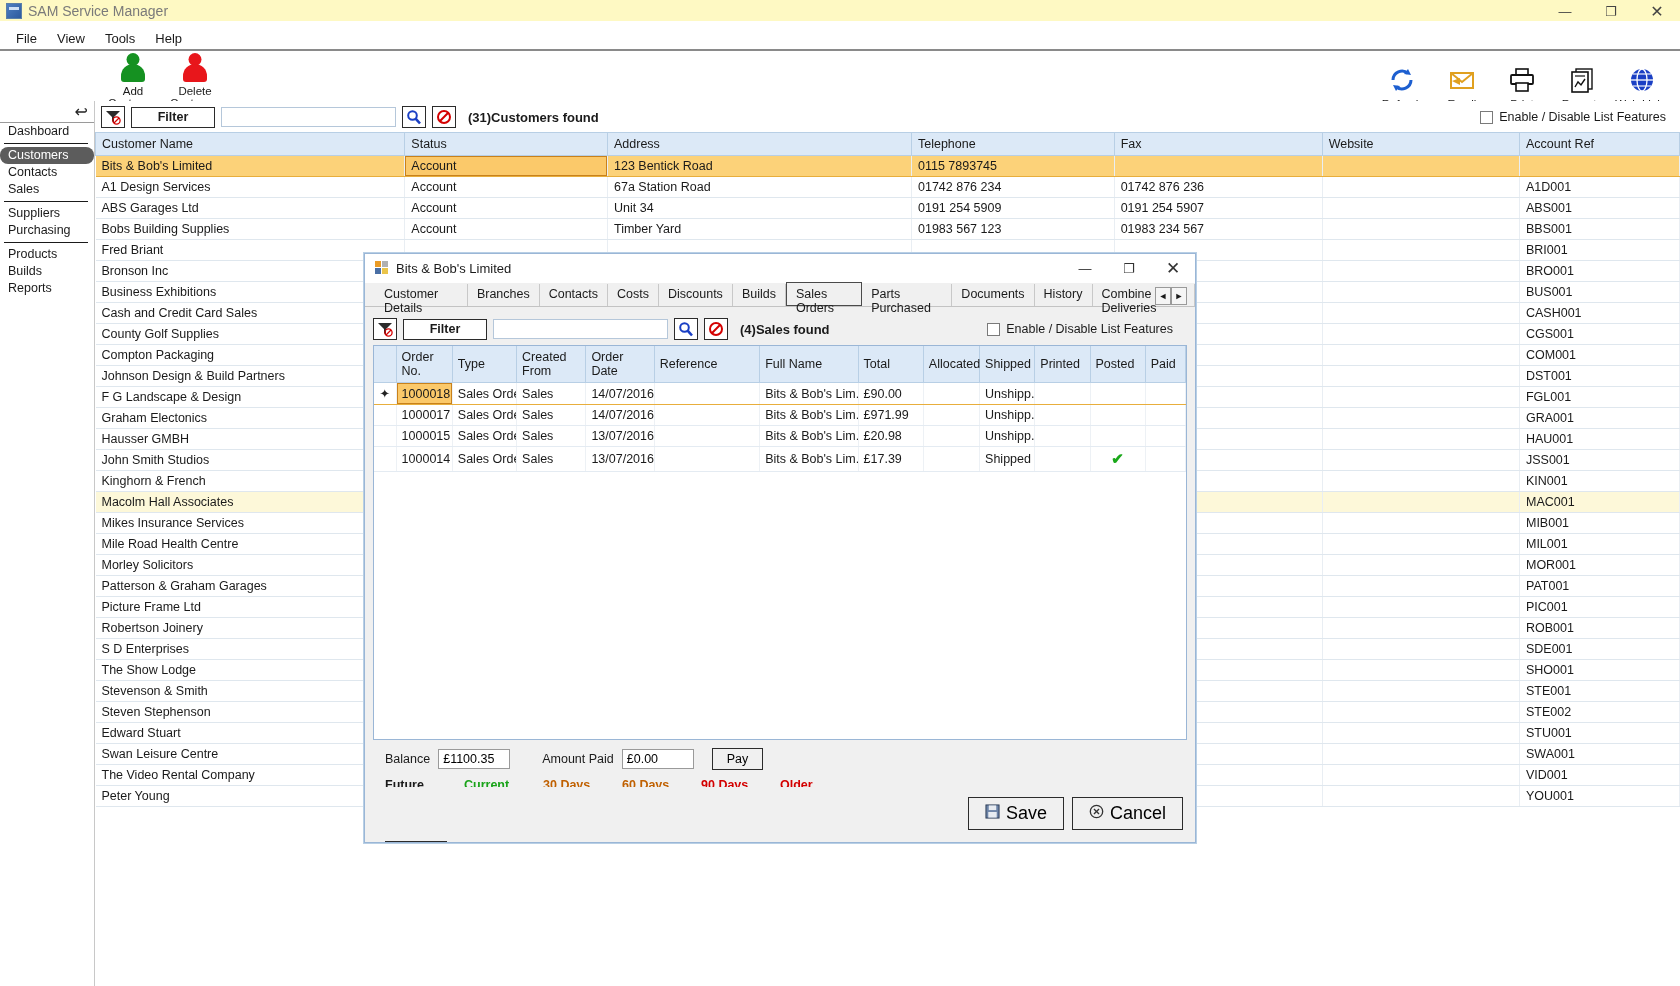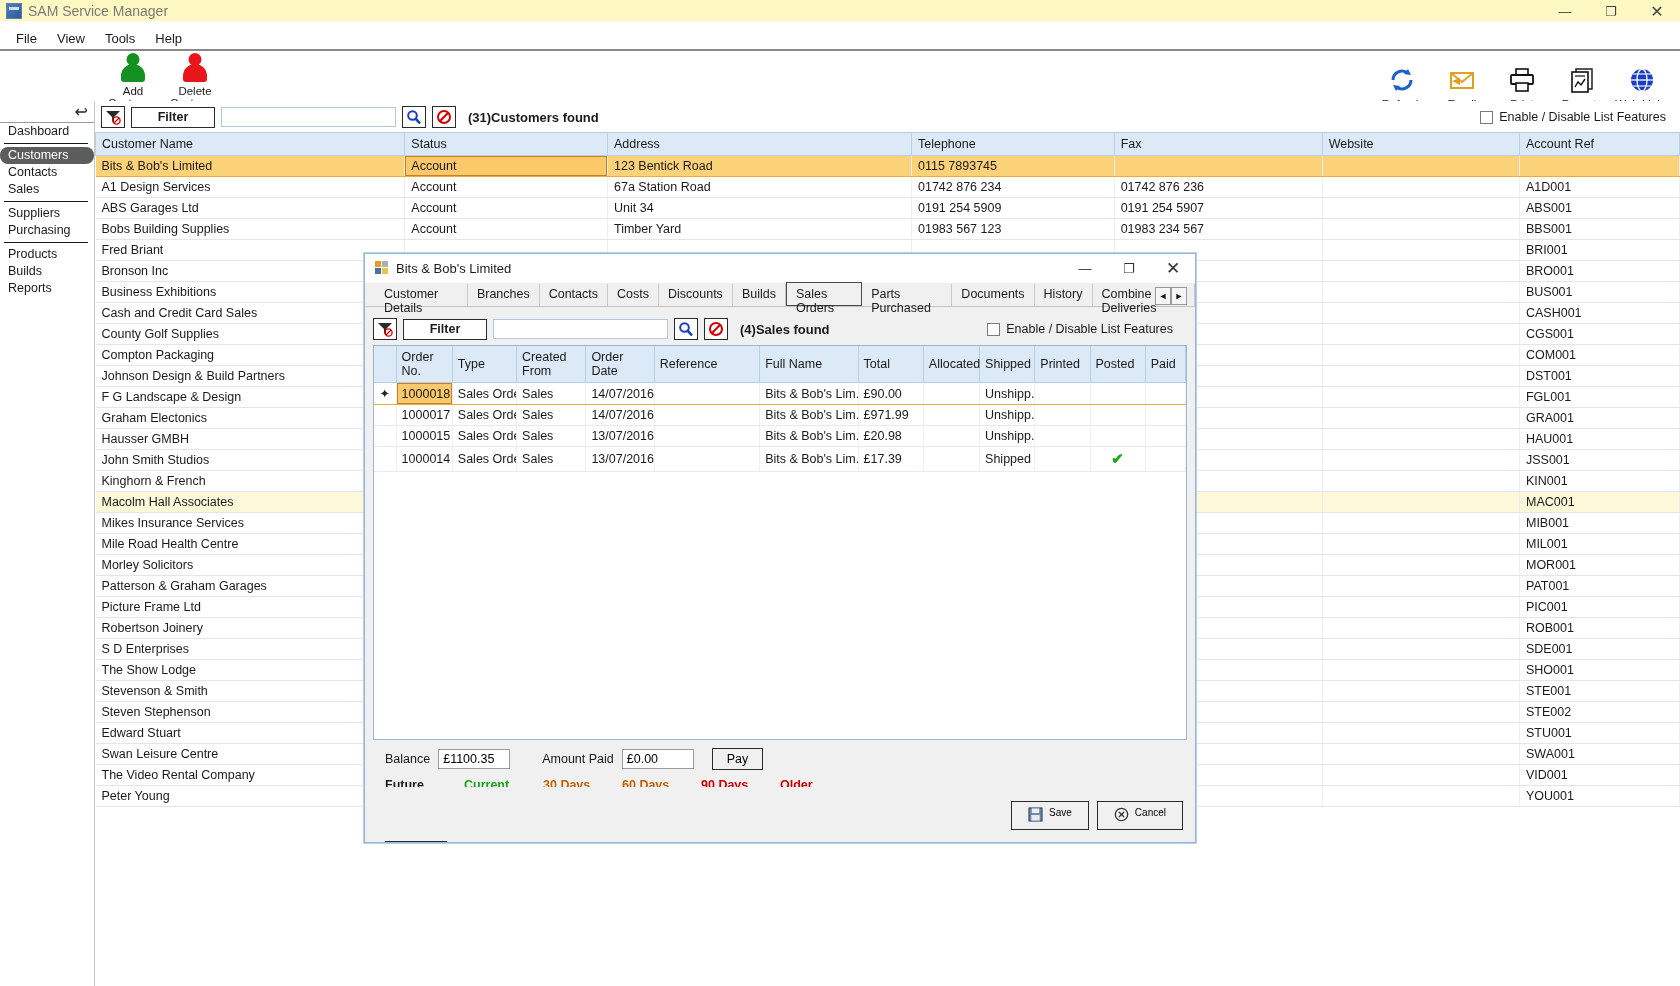--- a/index.html
+++ b/index.html
@@ -144,21 +144,21 @@
   .txtbox { height:20px; border:1px solid #9a9a9a; background:#ffffff; font-size:12.5px; padding:2px 4px; }
   .btn { border:1px solid #2b2b2b; background:#f0f0f0; font-size:12.5px; padding:3px 14px; }
   .aging { display:flex; gap:0; margin-bottom:10px; }
   .aging .col { width:79px; font-size:12.5px; font-weight:bold; }
   .aging .col .lbl { margin-bottom:4px; }
   .add-btn { border:1px solid #2b2b2b; background:#f0f0f0; font-size:12.5px; padding:3px 12px 3px 8px;
              display:inline-flex; align-items:center; gap:5px; }
   .plus-circ { width:13px;height:13px;border:1px solid #2b2b2b;border-radius:50%;display:inline-flex;
                align-items:center;justify-content:center;font-size:11px;line-height:1; }
   .modal-actions { position:absolute; right:12px; bottom:12px; display:flex; gap:8px; }
-  .act-btn { border:1px solid #2b2b2b; background:#f0f0f0; font-size:10px; padding:5px 16px;
+  .act-btn { border:1px solid #2b2b2b; background:#f0f0f0; font-size:18px; padding:5px 16px;
              display:inline-flex; gap:6px; }
   .bottom-strip { position:absolute; left:1px; right:1px; bottom:1px; height:54px; background:#f0f0f0; }
 </style>
 </head>
 <body>
 
 <div class="titlebar">
   <div class="appicon"></div>
   <div class="apptitle">SAM Service Manager</div>
   <div class="winbtns">

